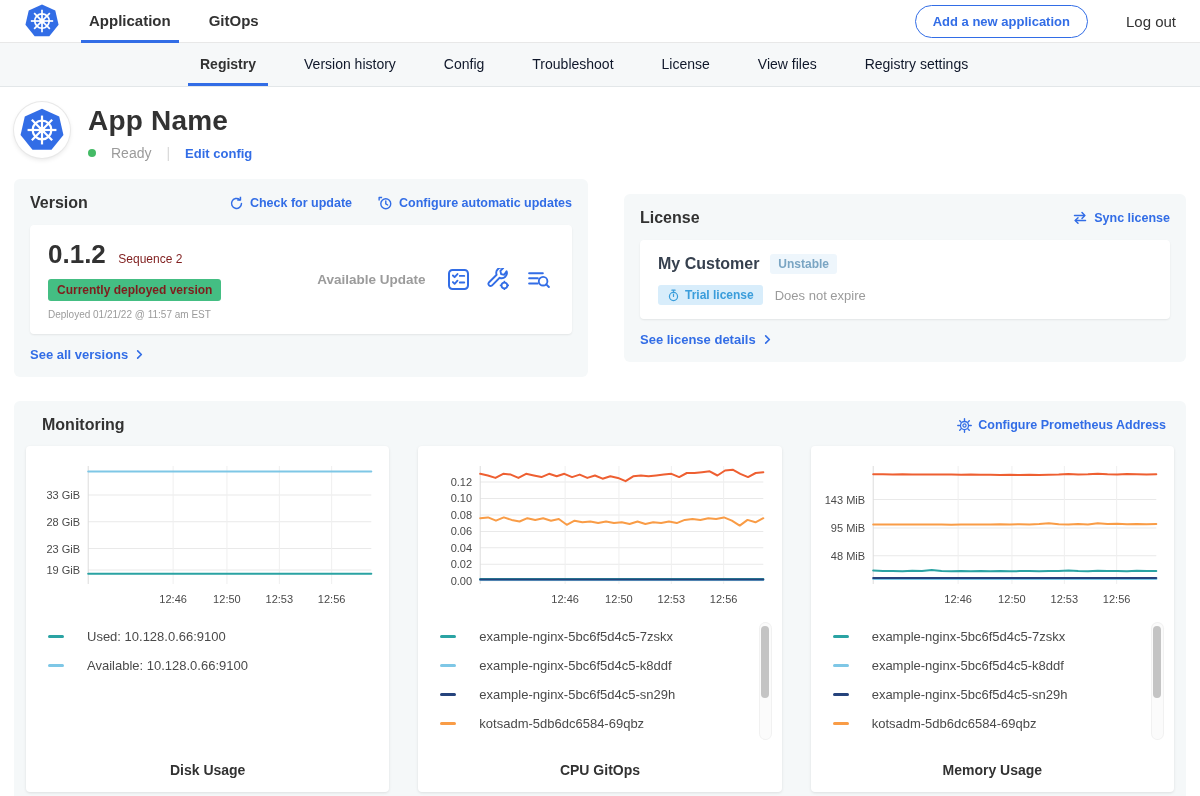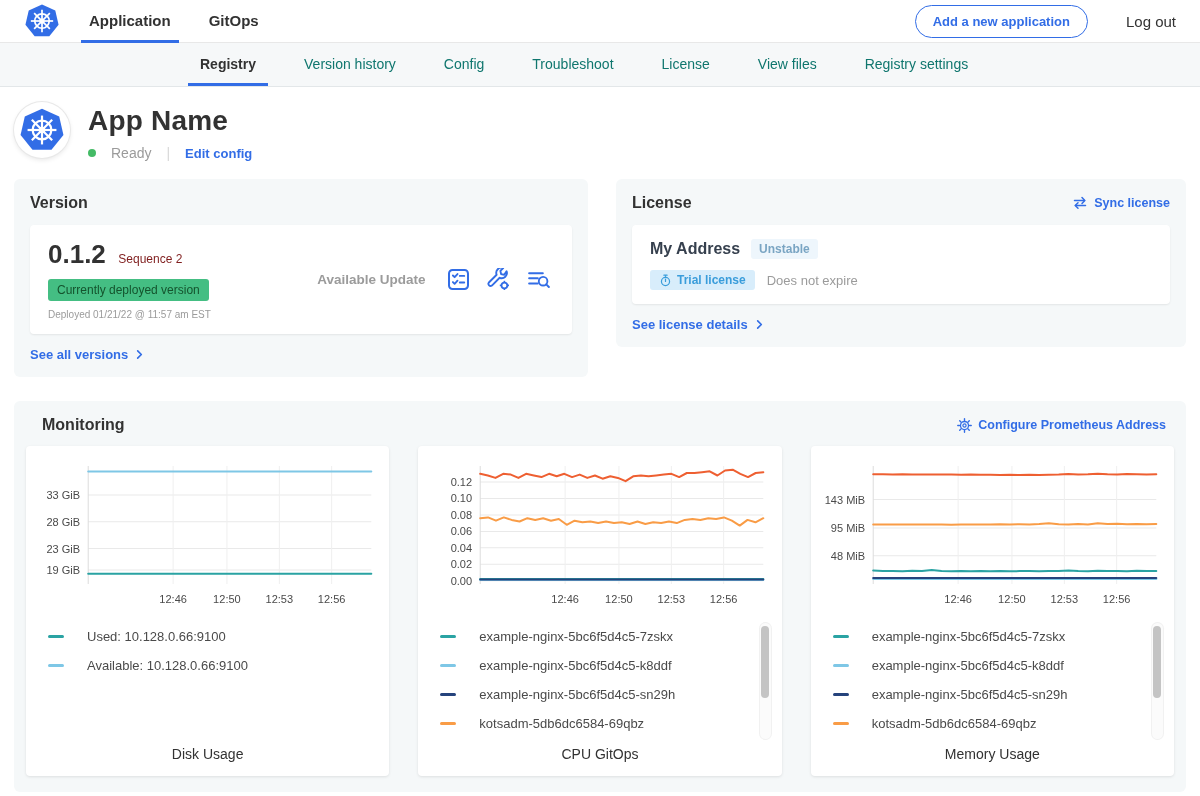--- a/index.html
+++ b/index.html
@@ -17,55 +17,55 @@
                 bottom:0; height:3px; background:#326de6; }
   .topnav-right { margin-left:auto; display:flex; align-items:center;gap:16px; }
   .add-app-btn { border:1px solid #326de6; color:#326de6; background:#fff;
                  border-radius:17px; padding:8px 17px; font-size:13px; font-weight:700;
                  font-family:inherit; margin-right:22px; cursor:pointer; }
   .logout { font-size:15px; color:#323232; cursor:pointer; }
 
   
   .subnav { height:44px; background:#f6f8f9; border-bottom:1px solid #e3e7e9;
             display:flex; padding-left:176px; }
-  .subnav-tab { padding:0 24px; line-height:43px; font-size:14px; color:#0f766e;
+  .subnav-tab { padding:0 24px; line-height:43px; font-size:14px; color:#0f172a;
                 position:relative; cursor:pointer; }
   .subnav-tab.active { color:#323232; font-weight:600; }
   .subnav-tab.active::after { content:""; position:absolute; left:12px; right:12px;
                 bottom:0; height:3px; background:#326de6; }
 
   
   .app-header { display:flex; align-items:flex-start; padding:15px 0 16px 14px; }
   .app-icon { width:56px; height:56px; border-radius:50%; background:#fff;
               box-shadow:0 0 0 1px #e8e8e8, 0 2px 5px rgba(0,0,0,.10);
               display:flex; align-items:center; justify-content:center; margin-right:18px; }
   .app-title h1 { font-size:28px; font-weight:800; letter-spacing:.2px; margin:3px 0 8px; }
   .status-row { display:flex; align-items:center; gap:15px; font-size:14px; color:#9b9b9b; }
   .ready-dot { width:8px; height:8px; border-radius:50%; background:#44bb66; }
   .status-divider { color:#d8d8d8; }
   .link { color:#326de6; font-weight:700; cursor:pointer; display:inline-flex;
           align-items:center; gap:6px; }
   .edit-config { font-size:13px; }
 
   
-  .cards-row { display:flex; gap:28px; padding:0 14px; align-items:flex-start; margin-top:2px; }
+  .cards-row { display:flex; gap:36px; padding:0 14px; align-items:center; margin-top:2px; }
   .card { background:#f5f8f9; border-radius:6px; padding:15px 16px 14px; }
   .version-card { width:574px; }
   .license-card { flex:1; }
   .card-header { display:flex; align-items:center; }
   .card-title { font-size:16px; font-weight:700; }
   .card-links { margin-left:auto; display:flex; gap:26px; font-size:12.5px; }
   .inner-card { background:#fff; border-radius:4px; box-shadow:0 1px 2px rgba(0,0,0,.08);
                 margin-top:13px; padding:14px 18px; }
   .version-inner { display:flex; align-items:center; }
   .v-left { width:248px; }
   .v-number { font-size:26px; font-weight:800; }
   .v-seq { font-size:12px; color:#7f1d1d; margin-left:8px; }
-  .deployed-badge { display:inline-block; background:#44be83; color:#14532d; font-size:12px;
-                    font-weight:400; border-radius:3px; padding:4px 9px; margin:9px 0 8px; }
+  .deployed-badge { display:inline-block; background:#44be83; color:#7f1d1d; font-size:12px;
+                    font-weight:700; border-radius:3px; padding:4px 9px; margin:9px 0 8px; }
   .deployed-at { font-size:10px; color:#9b9b9b; }
   .v-center { flex:1; text-align:center; font-size:13.5px; font-weight:600; color:#9b9b9b; }
   .v-icons { display:flex; gap:17px; color:#326de6; align-items:center; padding-right:4px; }
   .v-icons svg { cursor:pointer; }
   .card-footer-link { margin-top:13px; font-size:13px; }
 
   .license-name-row { display:flex; align-items:center; gap:11px; }
   .customer-name { font-size:16px; font-weight:700; color:#36404e; }
   .badge-unstable { background:#eef6fc; color:#7aa5c3; font-size:12px; font-weight:600;
                     border-radius:3px; padding:3px 8px; }
@@ -84,21 +84,21 @@
                 padding:12px 10px 14px; display:flex; flex-direction:column; }
   .chart-svg { width:100%; height:152px; display:block; }
   .legend { margin-top:10px; position:relative; min-height:126px; padding:2px 22px 0 12px; }
   .legend-item { display:flex; align-items:center; gap:23px; height:29px;
                  font-size:13px; color:#4a4a4a; }
   .legend-dash { width:16px; height:3px; border-radius:2px; flex:none; }
   .legend-scrollbar { position:absolute; right:0; top:2px; width:13px; height:118px;
                  background:#fbfbfb; border-radius:7px; box-shadow:inset 0 0 0 1px #f1f1f1; }
   .legend-scrollbar .thumb { position:absolute; top:4px; left:2.5px; width:8px; height:72px;
                  background:#c4c4c4; border-radius:4px; }
-  .chart-title { text-align:center; font-size:14px; font-weight:400; }
+  .chart-title { text-align:center; font-size:14px; font-weight:700; margin-top:16px; }
 
   .icon { flex:none; }
 </style>
 </head>
 <body>
 
 <header class="topnav">
   <div class="logo-wrap">
     <svg width="34" height="34" viewBox="0 0 32 32">
       <polygon points="16,0.5 28.5,6.1 31.6,19.6 22.9,30.4 9.1,30.4 0.4,19.6 3.5,6.1" fill="#326de6"></polygon>
@@ -155,20 +155,37 @@
       <span class="link edit-config">Edit config</span>
     </div>
   </div>
 </section>
 
 <div class="cards-row">
 
   <div class="card version-card">
     <div class="card-header">
       <span class="card-title">Version</span>
+      <div class="card-links">
+        <span class="link">
+          <svg class="icon" width="15" height="15" viewBox="0 0 16 16">
+            <path d="M13.3 8a5.3 5.3 0 1 1-1.9-4.1" fill="none" stroke="currentColor" stroke-width="1.6" stroke-linecap="round"></path>
+            <path d="M12.2 0.8v3.4H8.8" fill="none" stroke="currentColor" stroke-width="1.6" stroke-linejoin="round"></path>
+          </svg>
+          <span>Check for update</span>
+        </span>
+        <span class="link">
+          <svg class="icon" width="15" height="15" viewBox="0 0 16 16">
+            <circle cx="8.3" cy="8.3" r="5.3" fill="none" stroke="currentColor" stroke-width="1.5"></circle>
+            <path d="M8.3 5.4v3l2 1.2" fill="none" stroke="currentColor" stroke-width="1.5" stroke-linecap="round"></path>
+            <path d="M1.2 4.8V1.6h3.2" fill="none" stroke="currentColor" stroke-width="1.5" stroke-linejoin="round"></path>
+          </svg>
+          <span>Configure automatic updates</span>
+        </span>
+      </div>
     </div>
     <div class="inner-card version-inner">
       <div class="v-left">
         <span class="v-number">0.1.2</span>
         <span class="v-seq">Sequence 2</span>
         <div>
           <span class="deployed-badge">Currently deployed version</span>
         </div>
         <div class="deployed-at">Deployed 01/21/22 @ 11:57 am EST</div>
       </div>
@@ -222,21 +239,21 @@
               <path d="M13.5 9.5h-10"></path>
                 <path d="M6 6.8l-2.8 2.7 2.8 2.7"></path>
             </g>
           </svg>
           <span>Sync license</span>
         </span>
       </div>
     </div>
     <div class="inner-card">
       <div class="license-name-row">
-        <span class="customer-name">My Address</span>
+        <span class="customer-name">My Customer</span>
         <span class="badge-unstable">Unstable</span>
       </div>
       <div class="license-detail-row">
         <span class="badge-trial">
           <svg class="icon" width="13" height="13" viewBox="0 0 16 16">
             <circle cx="8" cy="9.2" r="5" fill="none" stroke="currentColor" stroke-width="1.5"></circle>
             <line x1="8" y1="9.2" x2="8" y2="6.2" stroke="currentColor" stroke-width="1.5" stroke-linecap="round"></line>
             <line x1="6" y1="1.4" x2="10" y2="1.4" stroke="currentColor" stroke-width="1.5" stroke-linecap="round"></line>
             <line x1="8" y1="1.4" x2="8" y2="3.6" stroke="currentColor" stroke-width="1.5"></line>
           </svg>

